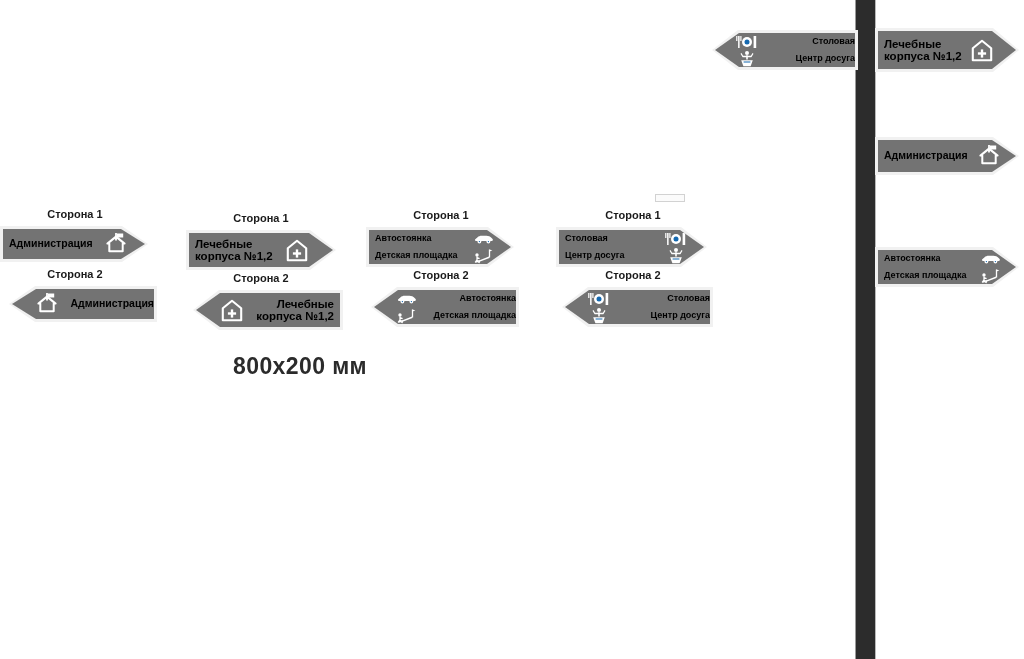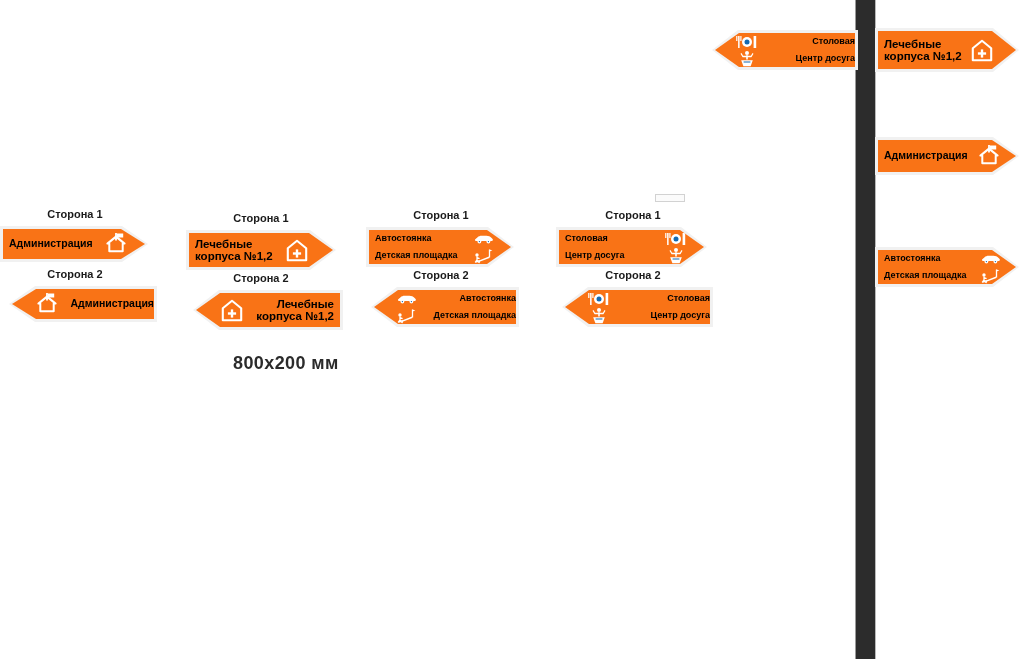--- a/index.html
+++ b/index.html
@@ -18,21 +18,21 @@
   }
   
   .sign-wrap{position:absolute;}
   .sign-wrap .frame{
     position:absolute;left:0;top:0;width:100%;height:100%;
     background:#f1f1f1;
   }
   .sign-wrap .plate{
     position:absolute;left:3px;top:3px;
     width:calc(100% - 6px);height:calc(100% - 6px);
-    background:#f97316;
+    background:#737373;
     display:flex;align-items:center;
   }
   
   .pt-right .frame{clip-path:polygon(0 0, calc(100% - 26px) 0, 100% 50%, calc(100% - 26px) 100%, 0 100%);}
   .pt-right .plate{clip-path:polygon(0 0, calc(100% - 24px) 0, 100% 50%, calc(100% - 24px) 100%, 0 100%);}
   .pt-left  .frame{clip-path:polygon(26px 0, 100% 0, 100% 100%, 26px 100%, 0 50%);}
   .pt-left  .plate{clip-path:polygon(24px 0, 100% 0, 100% 100%, 24px 100%, 0 50%);}
 
   .rows{display:flex;flex-direction:column;justify-content:center;width:100%;height:100%;}
   .row{display:flex;align-items:center;width:100%;}
@@ -44,21 +44,21 @@
   .ico svg{display:block;}
 
   
   .caption{
     position:absolute;
     font-size:11px;color:#1a1a1a;font-weight:bold;
     white-space:nowrap;text-align:center;
   }
   .dims{
     position:absolute;
-    font-size:18px;font-weight:bold;color:#2b2b2b;
+    font-size:23px;font-weight:bold;color:#2b2b2b;
     letter-spacing:.4px;white-space:nowrap;
   }
   .artifact{
     position:absolute;border:1px solid #d2d2d2;background:#fbfbfb;
   }
 </style>
 </head>
 <body>
 
 <div id="stage">

